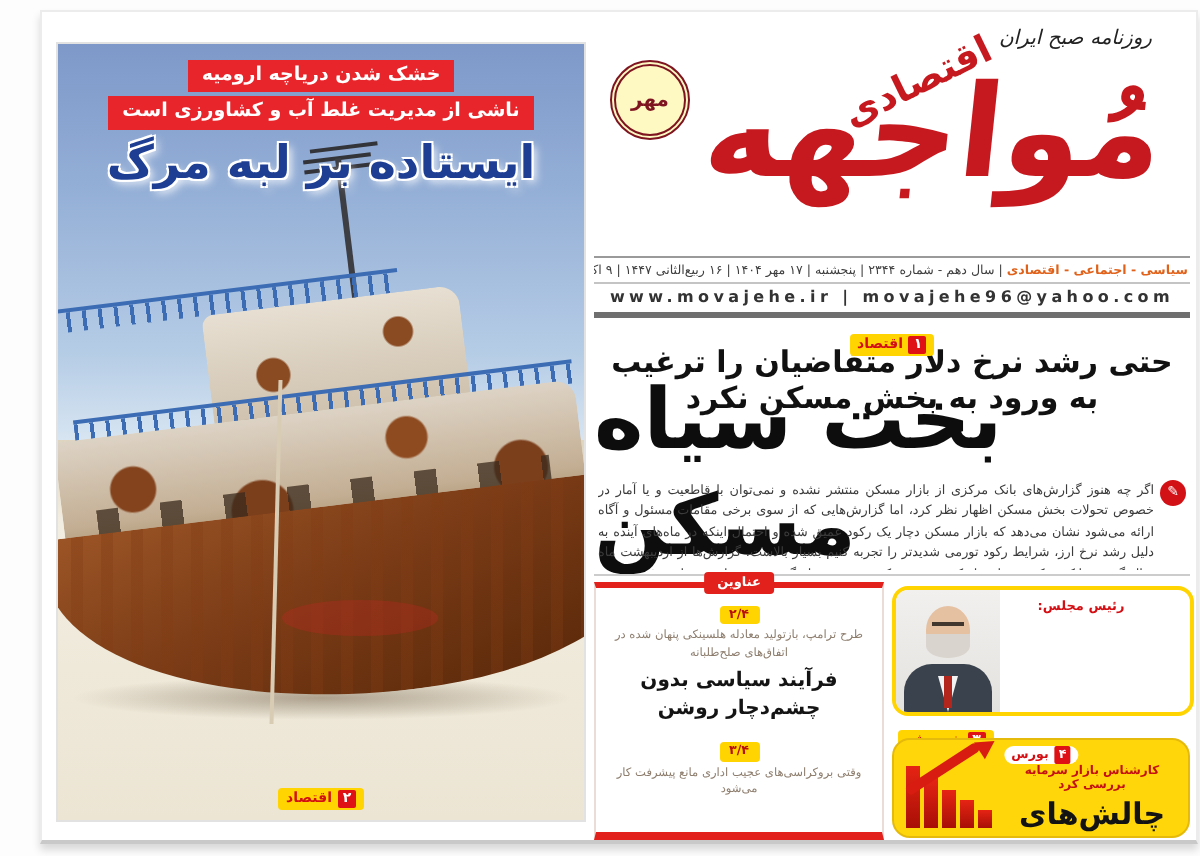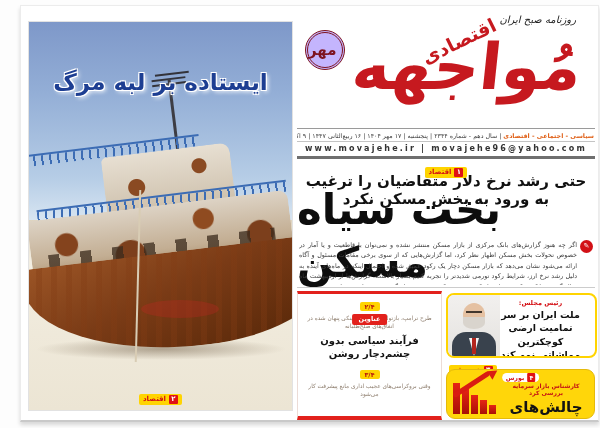--- a/index.html
+++ b/index.html
@@ -63,22 +63,22 @@
   .ytag{display:inline-flex;align-items:center;gap:3px;background:#ffd400;border-radius:2px;
     padding:1px 4px;font-size:7px;font-weight:bold;color:#d40f14;direction:rtl;line-height:1.3;}
   .ytag .num{background:#e01114;color:#fff;min-width:9px;text-align:center;border-radius:1px;
     font-size:7px;line-height:1.3;}
   .tag-center{position:absolute;left:0;right:0;text-align:center;z-index:6;}
 
   
   #rightcol{left:276px;top:0;width:298px;height:414px;}
   .tagline{position:absolute;right:19px;top:8px;font-size:10px;color:#222;font-style:italic;direction:rtl;margin-left:28px;}
   .emblem{position:absolute;left:8px;top:24px;width:34px;height:34px;border-radius:50%;
-    border:3px double #7e1420;background:#c4b5fd;display:flex;align-items:center;justify-content:flex-start;
-    color:#7e1420;font-size:15px;font-weight:bold;}
+    border:3px double #7e1420;background:#fef9c3;display:flex;align-items:center;justify-content:center;
+    color:#7e1420;font-size:10px;font-weight:bold;}
   .masthead{position:absolute;left:44px;top:2px;width:252px;height:118px;text-align:center;}
   .masthead-main{font-size:64px;font-weight:900;color:#c6191f;line-height:118px;
     transform:skewX(-6deg);letter-spacing:-3px;direction:rtl;}
   .masthead-sub{position:absolute;left:78px;top:22px;font-size:19px;font-weight:bold;color:#c6191f;
     transform:rotate(-26deg);direction:rtl;}
   .dateline{position:absolute;left:0;top:122px;width:298px;}
   .dl1{border-top:1px solid #9a9a9a;border-bottom:1px solid #c4c4c4;font-size:6.3px;color:#3e3e3e;
     text-align:center;padding:2.5px 1px;direction:rtl;white-space:nowrap;overflow:hidden;}
   .dl1 .sections{color:#e0621a;font-weight:bold;}
   .dl2{font-size:8px;font-weight:bold;color:#333;text-align:center;letter-spacing:2.2px;
@@ -92,21 +92,21 @@
     background:#d21116;color:#fff;font-size:7px;line-height:13px;text-align:center;}
   .lead-body{position:absolute;left:2px;right:18px;top:234px;height:45px;font-size:6.4px;
     line-height:1.62;color:#3c3c3c;text-align:justify;direction:rtl;overflow:hidden;}
   .rule{position:absolute;left:0;right:0;top:281px;border-top:1px solid #ccc;}
 
   
   .stackbox{position:absolute;left:0;top:285px;width:143px;height:122px;background:#fff;
     border:1px solid #ecdcd6;border-top:3px solid #e2211c;border-bottom:4px solid #e2211c;
     text-align:center;direction:rtl;}
   .stack-tag{position:absolute;top:-8px;left:50%;transform:translateX(-50%);background:#e2211c;
-    color:#fff;font-size:6.5px;font-weight:bold;padding:1px 7px;border-radius:2px;line-height:1.4;margin-top:28px;}
+    color:#fff;font-size:6.5px;font-weight:bold;padding:1px 7px;border-radius:2px;line-height:1.4;}
   .stack-h{font-size:10px;font-weight:800;color:#141414;line-height:1.35;margin:3px 5px 1px;}
   .stack-k{font-size:5.8px;color:#8d7d6d;line-height:1.45;margin:1px 7px;}
   .stack-ytag{display:inline-block;background:#ffd400;color:#b70d0d;font-size:6.3px;font-weight:bold;
     padding:0 5px;border-radius:2px;margin:1px 0;line-height:1.5;}
 
   
   .specialbox{position:absolute;left:149px;top:287px;width:147px;height:61px;border:2px solid #ffd400;
     border-radius:8px;background:#fff;display:flex;direction:rtl;overflow:hidden;}
   .special-text{flex:1;text-align:center;padding:4px 14px 0 0;}
   .special-kicker{font-size:6.5px;color:#d40f14;font-weight:bold;}
@@ -161,20 +161,24 @@
       <div class="rail1"></div>
       <div class="rail2"></div>
       <div class="hull-white"></div>
       <div class="portholes"></div>
       <div class="hull-dark"></div>
     </div>
     <div class="rope"></div>
     <div class="barrel"></div>
     <div class="watermark"></div>
 
+    <div class="banner">
+      <span class="banner-line">خشک شدن دریاچه ارومیه</span>
+      <span class="banner-line">ناشی از مدیریت غلط آب و کشاورزی است</span>
+    </div>
     <div class="photo-headline">ایستاده بر لبه مرگ</div>
 
     <div class="tag-center" style="bottom:5px;">
       <span class="ytag">
         <span class="num">۲</span>
         <span>اقتصاد</span>
       </span>
     </div>
   </div>
 
@@ -218,21 +222,20 @@
       <div class="stack-h">فرآیند سیاسی بدون چشم‌دچار روشن</div>
       <span class="stack-ytag">۳/۴</span>
       <div class="stack-k">وقتی بروکراسی‌های عجیب اداری مانع پیشرفت کار می‌شود</div>
       
       
     </div>
 
     <div class="specialbox">
       <div class="special-text">
         <div class="special-kicker">رئیس مجلس:</div>
-        <div class="special-headline">ملت ایران بر سر تمامیت ارضی کوچکترین مماشاتی نمی‌کند</div>
       </div>
       <div class="portrait">
         <div class="head"></div>
         <div class="glasses"></div>
         <div class="beard"></div>
         <div class="suit"></div>
         <div class="shirt"></div>
         <div class="tie"></div>
       </div>
     </div>

